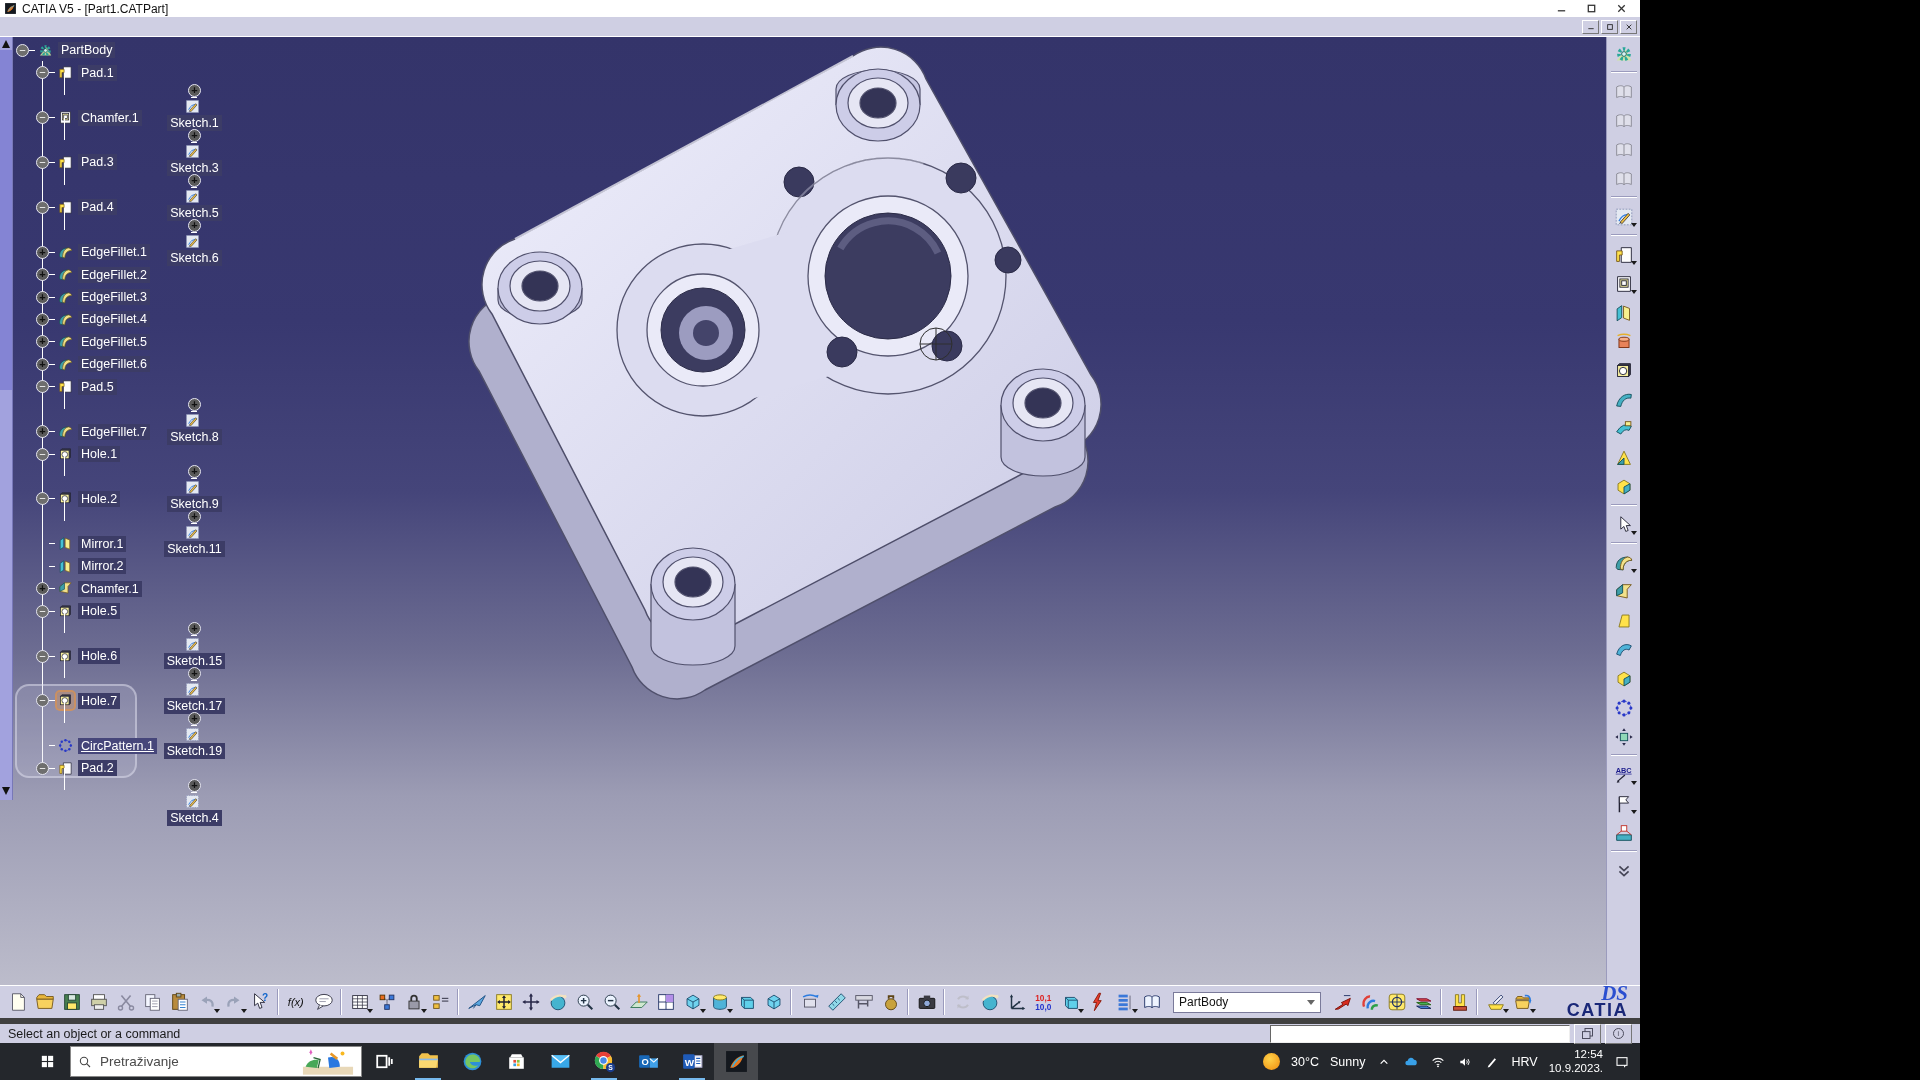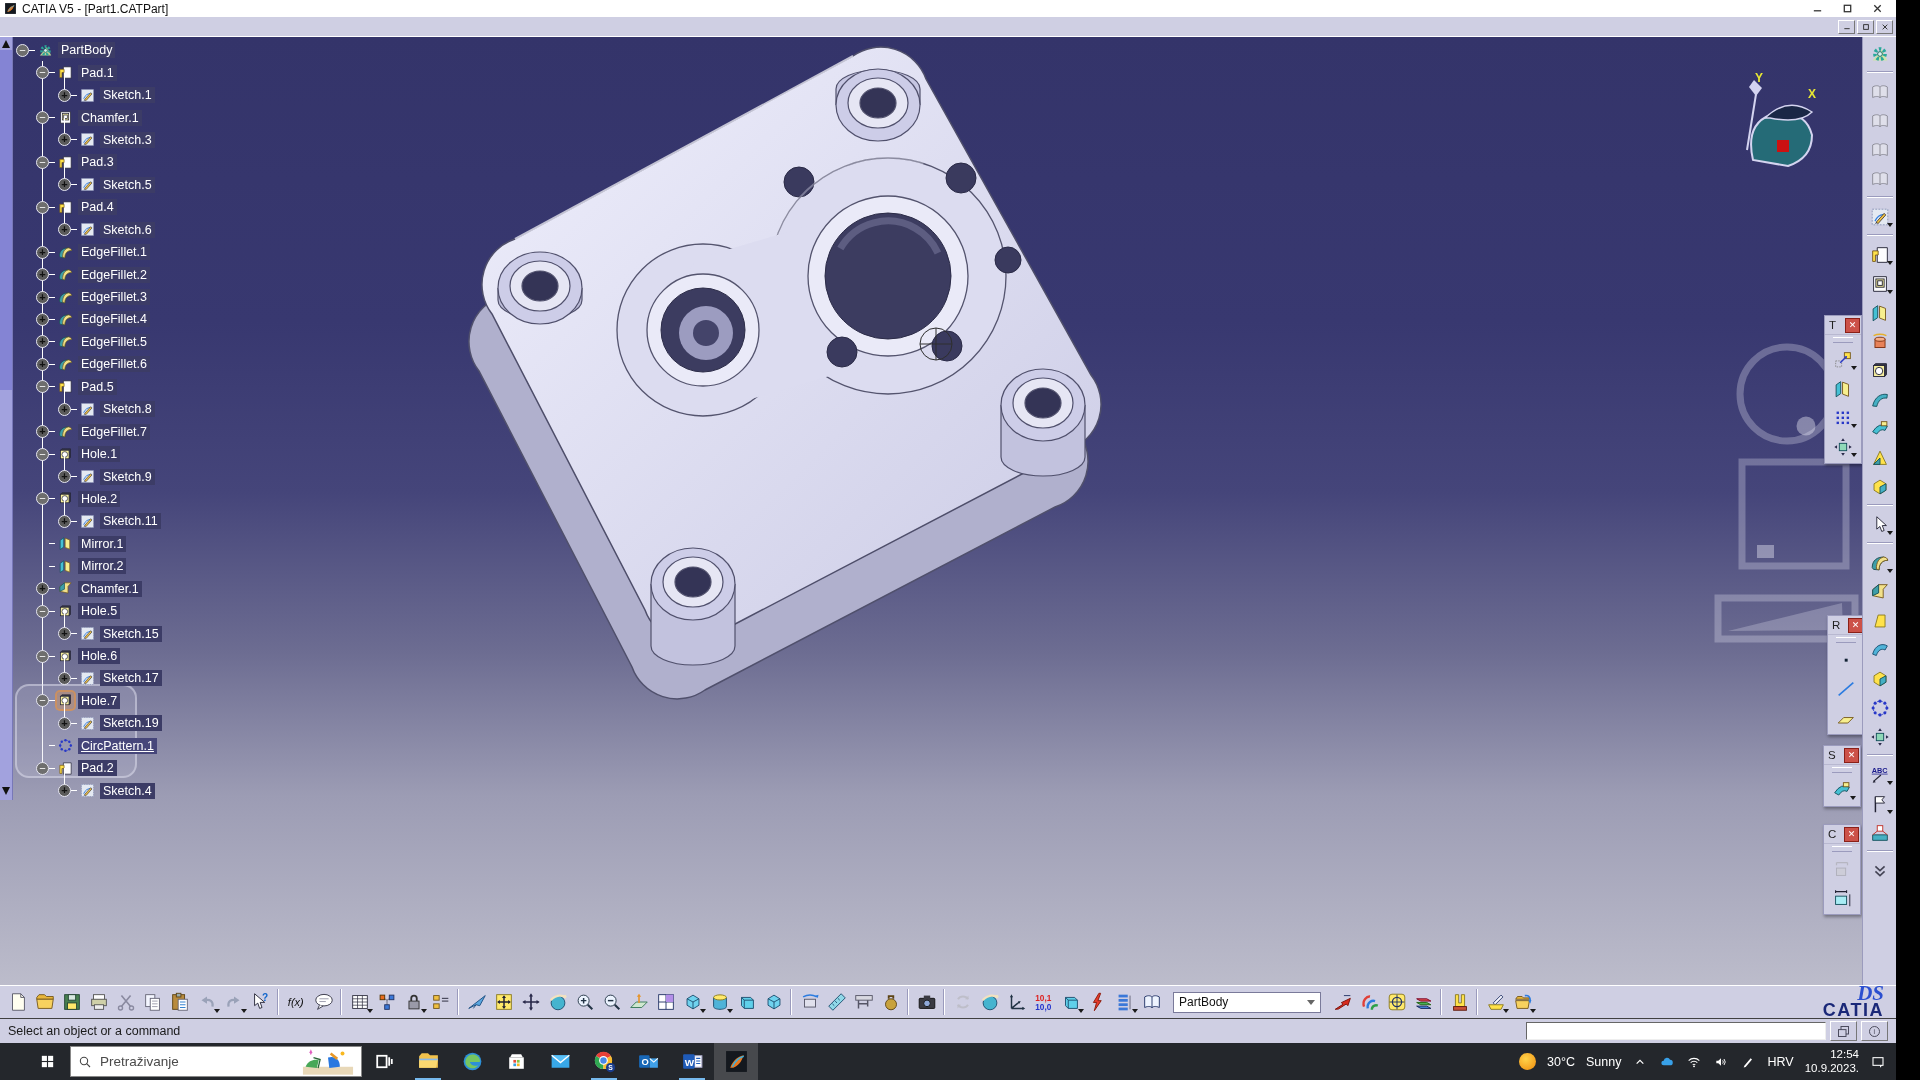--- a/index.html
+++ b/index.html
@@ -1,18 +1,18 @@
 <!DOCTYPE html>
 <html><head>
 <meta charset="utf-8">
 <style>
   html,body{margin:0;padding:0;background:#000;}
   *{box-sizing:border-box;font-family:"Liberation Sans",sans-serif;}
   svg text{font-family:"Liberation Sans",sans-serif;}
-  .screen{position:relative;width:1896px;height:1080px;overflow:hidden;background:#15803d;}
+  .screen{position:relative;width:1640px;height:1080px;overflow:hidden;background:#15803d;}
 
   
   .titlebar{height:17px;background:#fff;display:flex;align-items:center;padding:0 4px;font-size:12px;color:#111;}
   .titlebar .app-ic{width:13px;height:13px;margin-right:5px;flex:none;}
   .win-controls{margin-left:auto;display:flex;}
   .win-btn{width:30px;height:15px;display:flex;align-items:center;justify-content:center;}
   .win-btn svg{width:11px;height:11px;stroke:#333;fill:none;stroke-width:1.4px;}
 
   
   .menubar{height:20px;background:#cfcfe3;display:flex;align-items:center;border-bottom:1px solid #fff;font-size:12.5px;color:#111;}
@@ -27,21 +27,21 @@
   .scene{position:absolute;left:0;top:0;pointer-events:none;}
 
   
   .tree{position:absolute;left:13px;top:0;width:300px;color:#fff;font-size:12.5px;}
   .trunk{position:absolute;left:29px;top:24px;width:1.4px;height:708px;background:#fff;}
   .sel-ghost{position:absolute;left:2px;top:647px;width:122px;height:94px;border:2px solid rgba(230,230,245,.45);border-radius:14px;background:rgba(205,205,228,.18);}
   .trows{position:relative;padding-top:2px;}
   .trow{position:relative;display:flex;align-items:center;height:22.45px;}
   .trow[data-indent="0"]{padding-left:3px;}
   .trow[data-indent="1"]{padding-left:23px;}
-  .trow[data-indent="2"]{padding-left:45px;}
+  .trow[data-indent="2"]{padding-left:63px;flex-direction:column;}
   .trow[data-indent="2"]::before{content:"";position:absolute;left:50.5px;top:-11px;width:1.4px;height:22px;background:#fff;}
   .toggle{flex:none;width:13px;height:13px;border-radius:50%;border:1px solid #e6e6f2;background:#6e6e6e;color:#fff;font-size:11px;line-height:10px;text-align:center;z-index:1;}
   .trow[data-toggle="minus"] .toggle::before{content:"−";color:#fff;}
   .trow[data-toggle="plus"] .toggle{background:#5a5a5a;}
   .trow[data-toggle="plus"] .toggle::before{content:"+";color:#111;font-weight:bold;}
   .trow[data-toggle="none"] .toggle{visibility:hidden;}
   .stub{width:6px;border-top:1.4px solid #fff;margin-right:2px;}
   .ticon{flex:none;width:17px;height:17px;margin-right:4px;}
   .trow[data-highlight="true"] .ticon{box-shadow:0 0 0 2px rgba(255,150,40,.55);border-radius:3px;background:rgba(255,150,40,.25);}
   .tlabel{background:#3c3c66;padding:0 3px;line-height:16px;white-space:nowrap;}
@@ -75,21 +75,21 @@
 
   
   .dockbar{height:33px;background:#cfcfe3;border-top:1px solid #fff;display:flex;align-items:center;padding:0 4px;}
   .combo{width:148px;height:21px;background:#fff;border:1px solid #7a7a9a;display:flex;align-items:center;font-size:12px;color:#111;padding:0 5px;margin:0 8px;flex:none;}
   .combo .caret{margin-left:auto;width:0;height:0;border:4px solid transparent;border-top:5px solid #666;position:relative;top:2px;}
   .logo{margin-left:auto;margin-right:8px;display:flex;flex-direction:column;align-items:flex-end;line-height:.85;flex:none;}
   .logo .ds{color:#2b4fd0;font-family:"Liberation Serif",serif;font-style:italic;font-weight:bold;font-size:21px;text-align:right;}
   .logo .catia{color:#1a2878;font-weight:bold;font-size:18px;letter-spacing:1.5px;}
 
   
-  .statusbar{height:25px;background:#cfcfe3;border-top:1px solid #404040;display:flex;align-items:center;font-size:12.5px;color:#1a1a1a;padding:0 8px;}
+  .statusbar{height:25px;background:#cfcfe3;border-top:6px solid #404040;display:flex;align-items:center;font-size:12.5px;color:#1a1a1a;padding:0 8px;}
   .power-input{margin-left:auto;width:300px;height:18px;border:1px solid;border-color:#666 #eee #eee #666;background:#fff;flex:none;}
   .sb-btn{width:27px;height:20px;margin-left:4px;background:#cfcfe3;border:1px solid;border-color:#fff #777 #777 #fff;display:flex;align-items:center;justify-content:center;flex:none;}
   .sb-btn svg{width:15px;height:15px;}
 
   
   .taskbar{height:37px;background:#24272c;display:flex;align-items:center;color:#fff;padding-left:24px;}
   .tk-start{width:46px;height:100%;display:flex;align-items:center;justify-content:center;}
   .tk-start svg{width:17px;height:17px;}
   .search-pill{width:292px;height:31px;background:#fff;border:1px solid #888;display:flex;align-items:center;padding:0 6px;gap:7px;color:#4a4a4a;font-size:13.5px;}
   .search-pill svg.mag{width:16px;height:16px;flex:none;}

